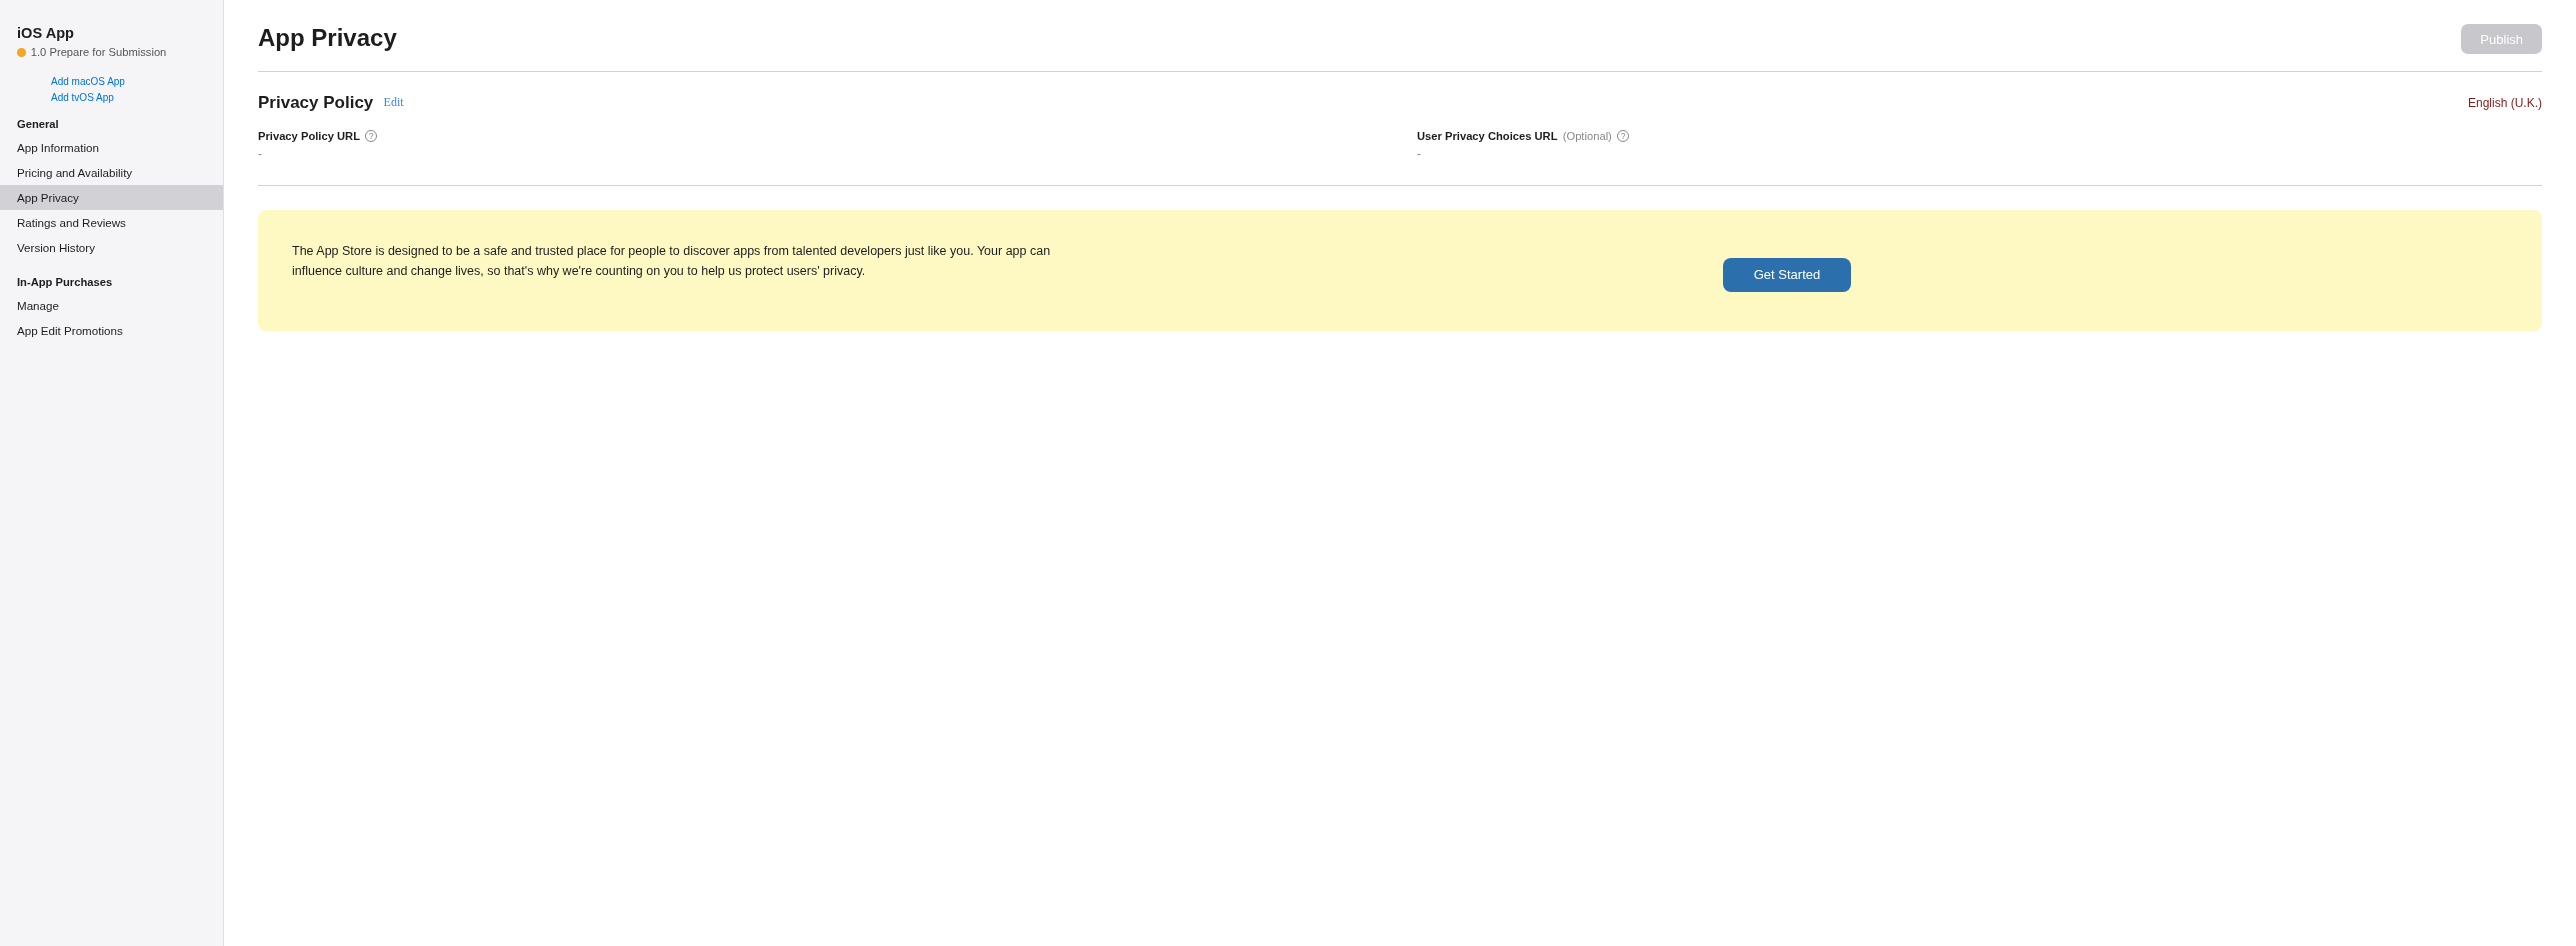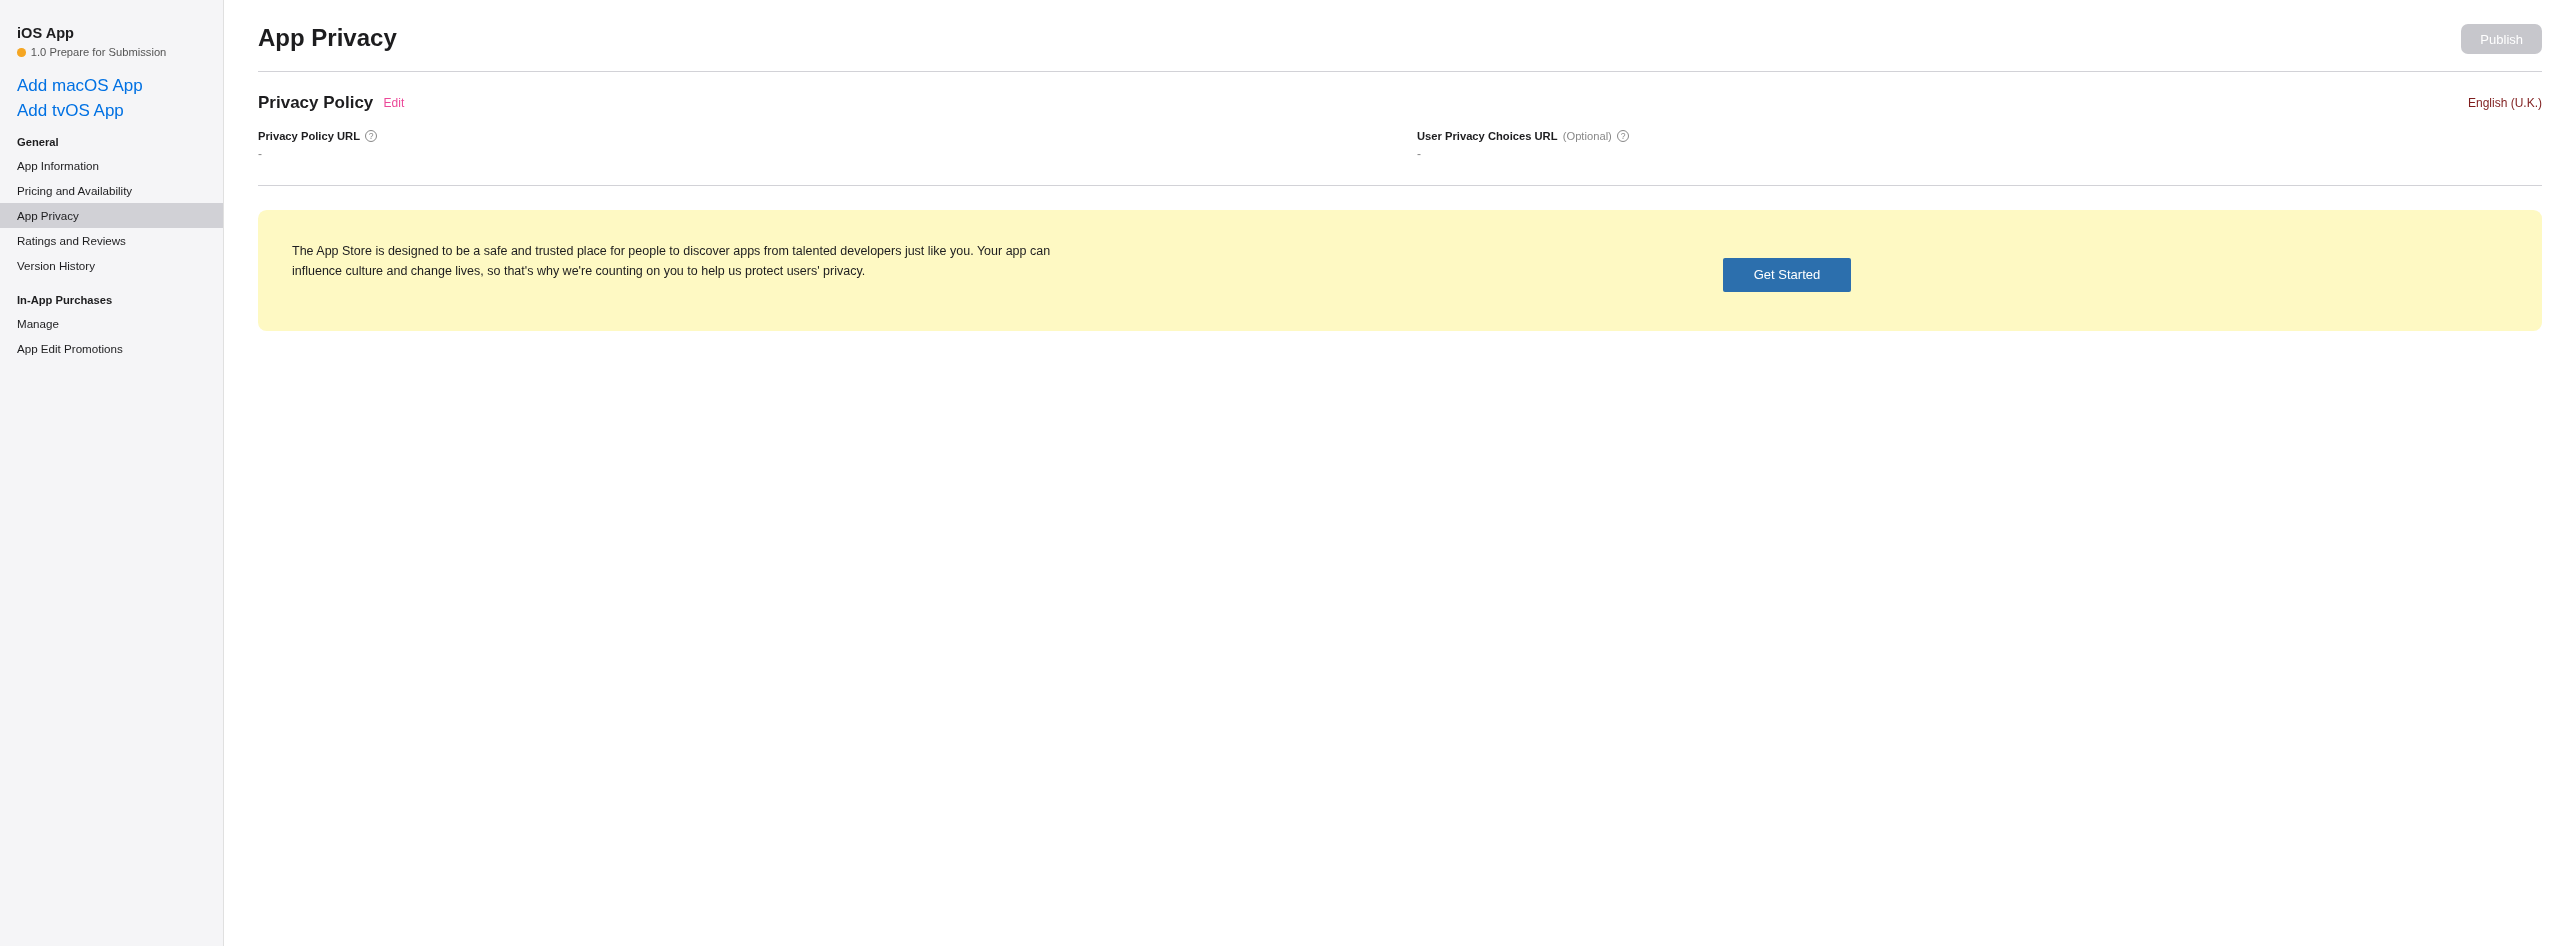--- a/index.html
+++ b/index.html
@@ -59,23 +59,24 @@
 
     .sidebar-links {
       padding: 13.8px 17px 0 17px;
       display: flex;
       flex-direction: column;
       gap: 5.2px;
     }
 
     .sidebar-link {
       color: #0071e3;
-      font-size: 17px;
+      font-size: 10px;
       cursor: pointer;
       text-decoration: none;
+      margin-left: 34px;
     }
 
     .sidebar-section-label {
       padding: 15.5px 17px 5.2px 17px;
       font-size: 11.2px;
       font-weight: 700;
       color: #1d1d1f;
     }
 
     .sidebar-item {
@@ -143,24 +144,25 @@
       gap: 10.3px;
     }
 
     .section-title {
       font-size: 17px;
       font-weight: 700;
       color: #1d1d1f;
     }
 
     .edit-link {
-      color: #ec4899;
+      color: #3b82f6;
       font-size: 12px;
       cursor: pointer;
       text-decoration: none;
+      font-family: Liberation Serif, serif;
     }
 
     .language-label {
       font-size: 12px;
       color: #7f1d1d;
     }
 
     .fields-row {
       display: flex;
       gap: 34px;
@@ -241,21 +243,21 @@
     }
 
     .info-box-text p + p {
       margin-top: 12px;
     }
 
     .get-started-button {
       background: #2c6fad;
       color: #ffffff;
       border: none;
-      border-radius: 2px;
+      border-radius: 8px;
       padding: 9.5px 31px;
       font-size: 13px;
       font-weight: 500;
       cursor: pointer;
       margin-top: 6.9px;
       display: block;
     }
 
     .button-row {
       width: 100%;

